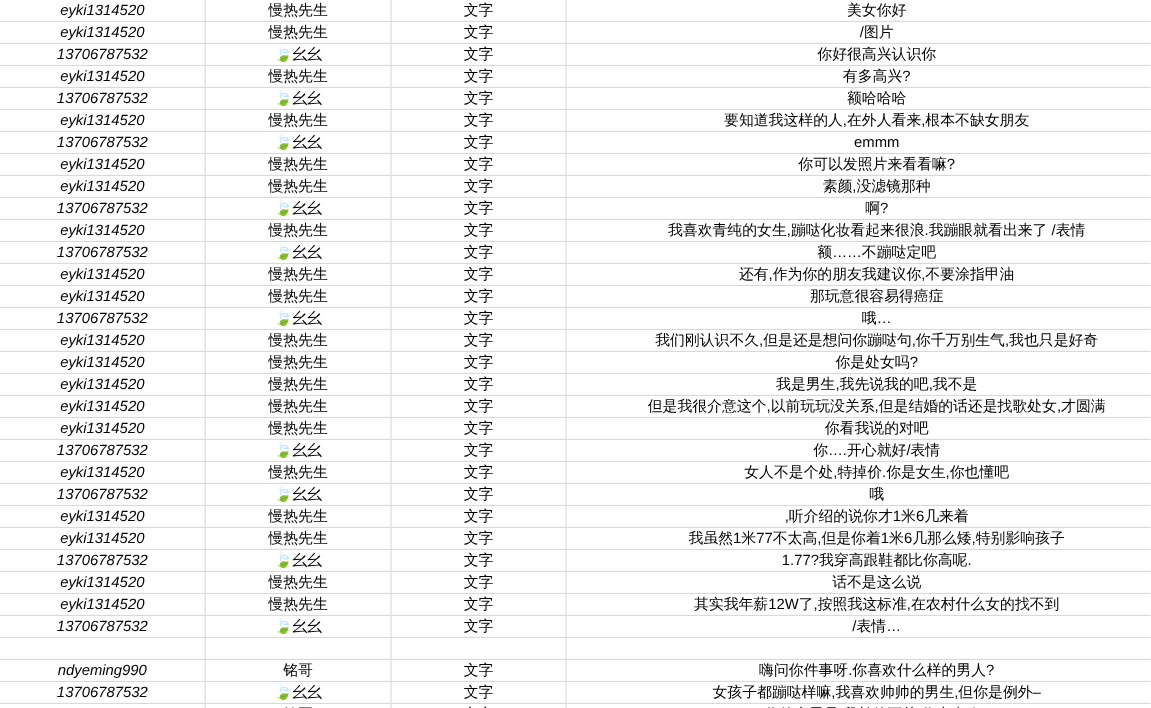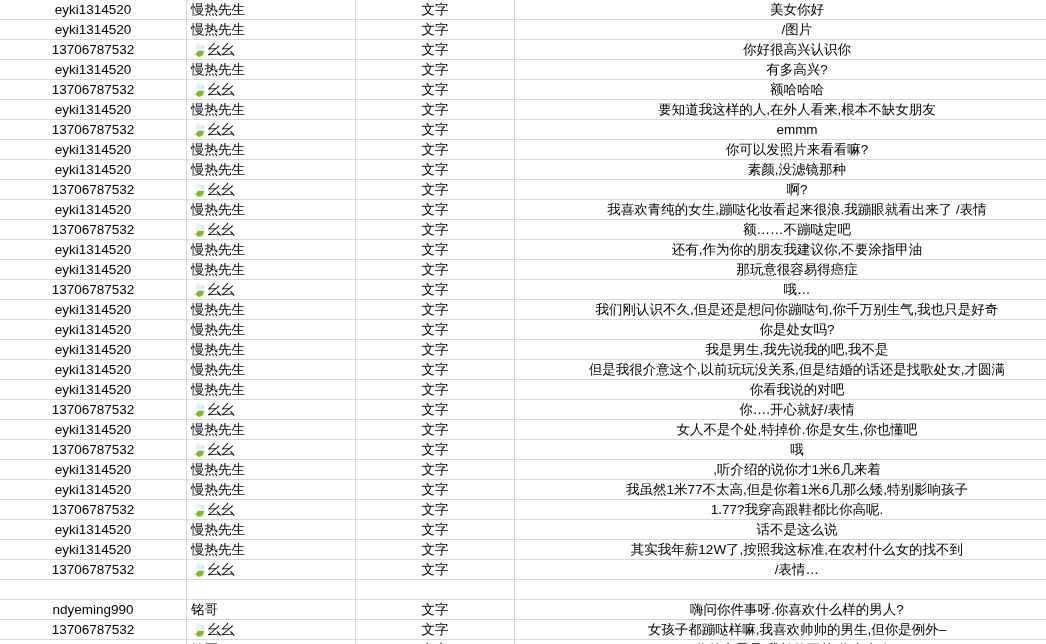--- a/index.html
+++ b/index.html
@@ -23,22 +23,22 @@
     height: 19px;
     line-height: 19px;
     font-size: 13.5px;
     padding: 0 4px;
     border-bottom: 1px solid #d9d9d9;
     border-right: 1px solid #d9d9d9;
     white-space: nowrap;
     overflow: hidden;
     vertical-align: middle;
   }
-  .col-a { width: 178px; text-align: center; }
-  .col-b { width: 160px; }
+  .col-a { width: 178px; text-align: center; font-style: italic; }
+  .col-b { width: 160px; text-align: center; }
   .col-c { width: 150px; text-align: center; padding-left: 10px; }
   .col-d { width: 556px; text-align: center; border-right: none; }
   tr.blank td {
     border-bottom: 1px solid #d9d9d9;
   }
   tr.blank td.col-d { }
 </style>
 </head>
 <body>
 

